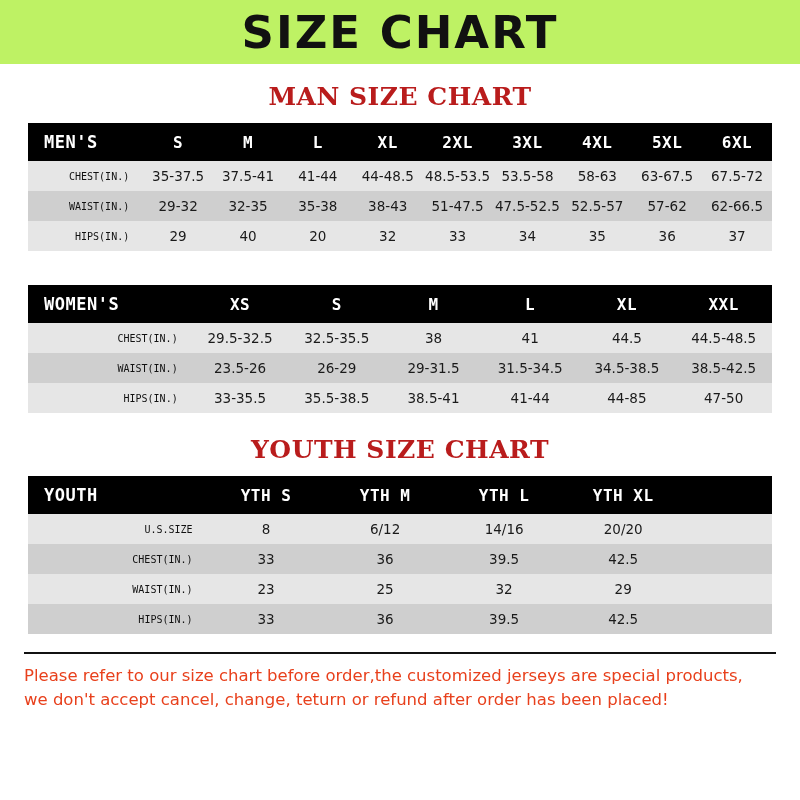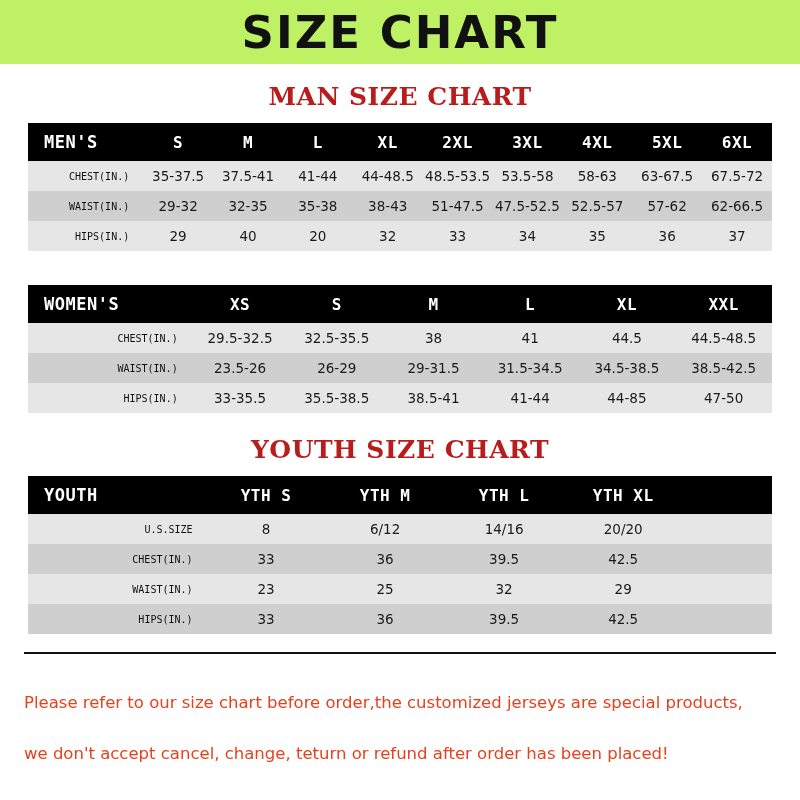--- a/index.html
+++ b/index.html
@@ -70,21 +70,21 @@
   .notice {
     margin:0 24px;
     padding-top:10px;
     border-top:2px solid #111;
     color:#e8401c;
     font-family:"DejaVu Sans", sans-serif;
     font-size:16.5px;
     line-height:1.45;
     text-align:left;
   }
-  .notice div { white-space:nowrap;margin-top:27px; }
+  .notice div { white-space:nowrap; }
   .sp-12 { height:12px; }
   .sp-18 { height:18px; }
   .sp-22 { height:22px; }
 </style>
 </head>
 <body>
 
 <div class="page">
 
   <div class="banner">

